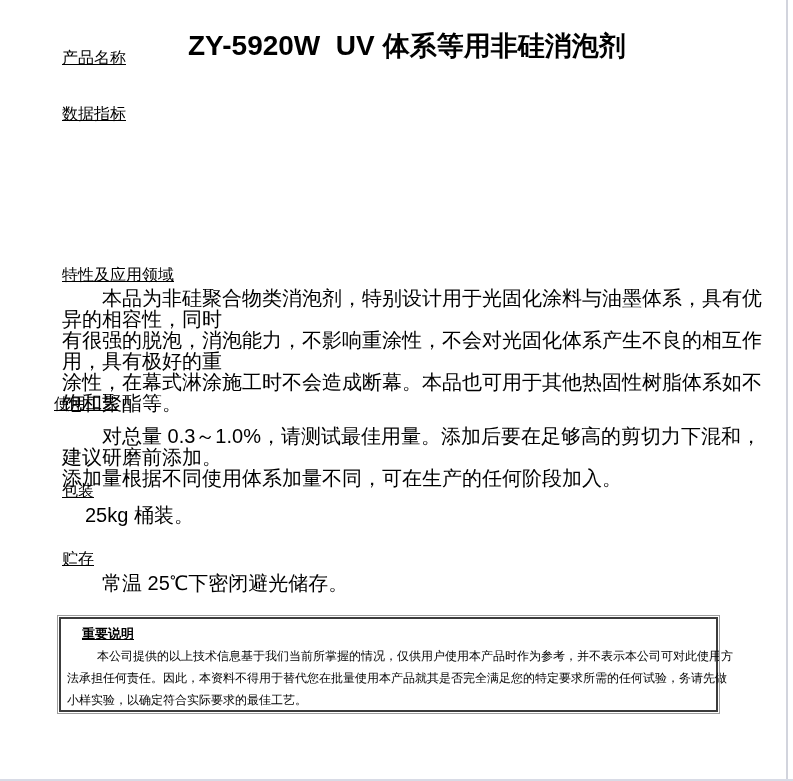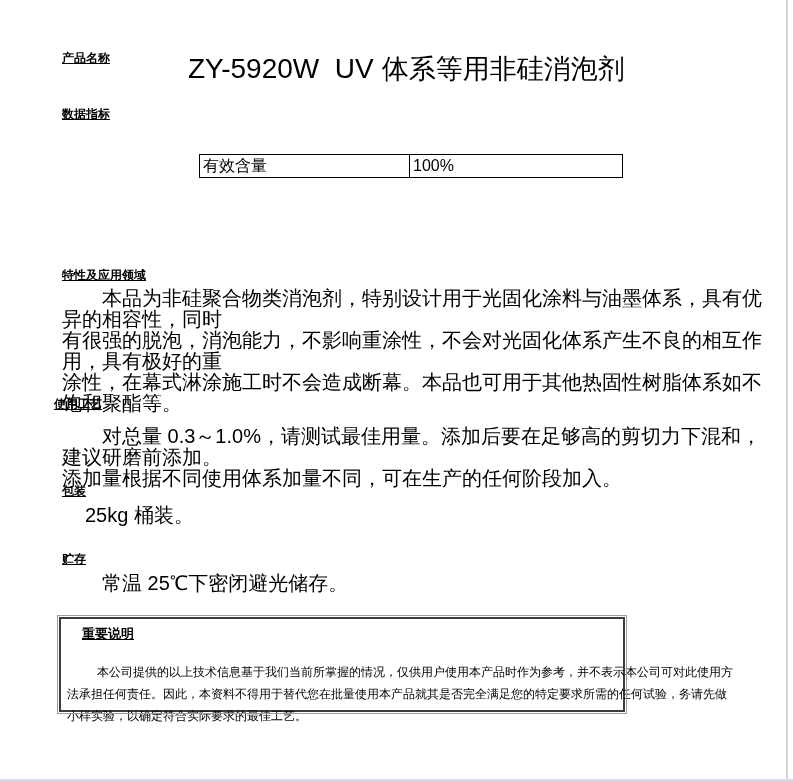--- a/index.html
+++ b/index.html
@@ -12,32 +12,32 @@
     width: 793px;
     height: 781px;
     overflow: hidden;
     font-family: "Liberation Sans", sans-serif;
     color: #000000;
   }
   .abs { position: absolute; }
 
   
   .label-heading {
-    font-size: 12px;
+    font-size: 16px;
     line-height: 18px;
-    font-weight: bold;
+    font-weight: normal;
     text-decoration: underline;
     white-space: nowrap;
   }
   
   .doc-title {
     left: 188px;
-    top: 51px;
+    top: 28px;
     white-space: nowrap;
-    font-weight: normal;
+    font-weight: bold;
   }
   .doc-title .latin {
     font-size: 28px;
     letter-spacing: 0px;
     white-space: pre;
     font-family: "Liberation Sans", sans-serif;
   }
   .doc-title .cjk {
     font-size: 27px;
     margin-left: 8px;
@@ -67,39 +67,39 @@
     overflow: hidden;
     white-space: nowrap;
   }
   .spec-table td.c1 { width: 203px; }
   .spec-table td.c2 { width: 206px; }
 
   
   .notice-box {
     left: 59px;
     top: 617px;
-    width: 566px;
+    width: 659px;
     height: 95px;
     box-sizing: border-box;
     border: 2px solid #3c3c3c;
     outline: 1px solid #9d9d9d;
     outline-offset: 1px;
     background: #ffffff;
     padding: 7px 6px 0 6px;
   }
   .notice-heading {
     font-size: 13px;
     line-height: 15px;
     font-weight: bold;
     text-decoration: underline;
     margin-left: 15px;
     white-space: nowrap;
   }
   .notice-body {
-    margin-top: 20px;
+    margin-top: 4px;
     font-size: 12px;
     line-height: 22px;
     white-space: pre-wrap;
     text-indent: 2.5em;
     width: 672px;
   }
 
   
   .edge-right {
     left: 786px;
@@ -122,24 +122,20 @@
 <div class="abs label-heading" style="left:62px; top:49px;">产品名称</div>
 
 <div class="abs doc-title">
   <span class="latin">ZY-5920W  UV</span><span class="cjk">体系等用非硅消泡剂</span>
 </div>
 
 <div class="abs label-heading" style="left:62px; top:105px;">数据指标</div>
 
 <table class="spec-table abs" style="left:199px; top:154px;">
   <tbody>
-    <tr>
-      <td class="c1">有效含量</td>
-      <td class="c2">100%</td>
-    </tr>
   </tbody>
 </table>
 
 <div class="abs label-heading" style="left:62px; top:266px;">特性及应用领域</div>
 <div class="abs body-text" style="left:62px; top:288px;">本品为非硅聚合物类消泡剂，特别设计用于光固化涂料与油墨体系，具有优异的相容性，同时
 有很强的脱泡，消泡能力，不影响重涂性，不会对光固化体系产生不良的相互作用，具有极好的重
 涂性，在幕式淋涂施工时不会造成断幕。本品也可用于其他热固性树脂体系如不饱和聚酯等。</div>
 
 <div class="abs label-heading" style="left:54px; top:395px;">使用工艺</div>
 <div class="abs body-text" style="left:62px; top:426px;">对总量 0.3～1.0%，请测试最佳用量。添加后要在足够高的剪切力下混和，建议研磨前添加。

